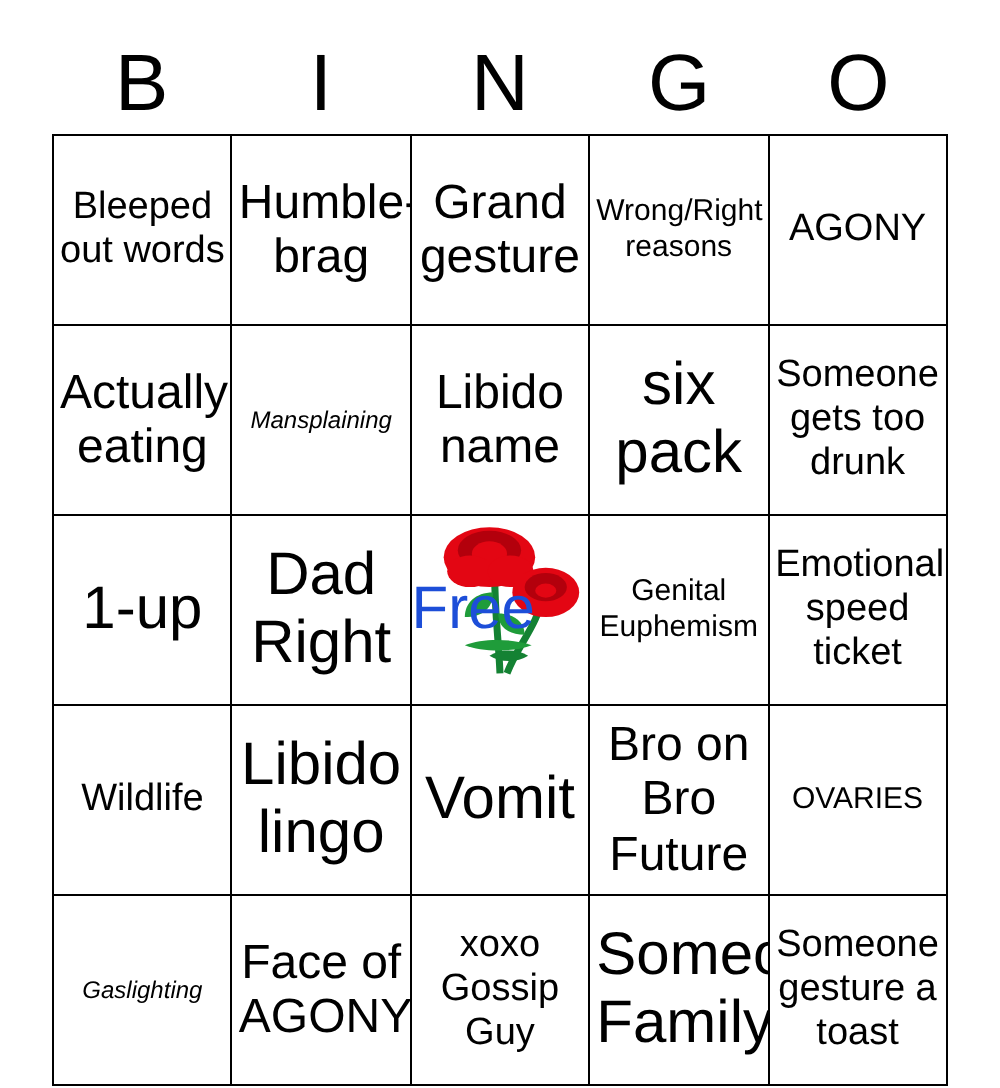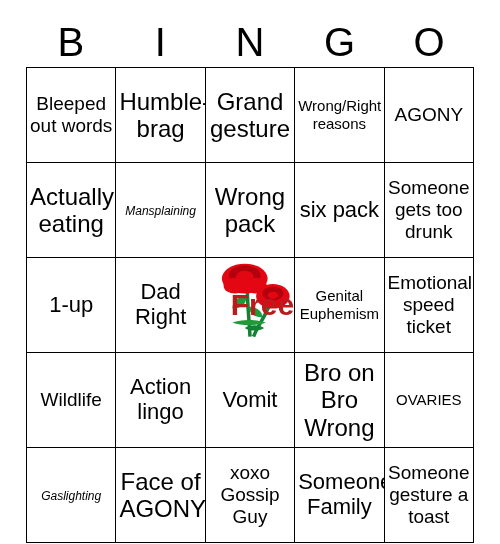--- a/index.html
+++ b/index.html
@@ -59,21 +59,21 @@
     vertical-align: middle;
     color: #000000;
     overflow: hidden;
     position: relative;
   }
   
   .fs-xs  { font-size: 12px; line-height: 1.18; font-style: italic; }
   .fs-s   { font-size: 15px; line-height: 1.18; margin-top: 28px; }
   .fs-m   { font-size: 19px; line-height: 1.16; }
   .fs-l   { font-size: 24px; line-height: 1.14; }
-  .fs-xl  { font-size: 22px; line-height: 1.12; }
+  .fs-xl  { font-size: 30px; line-height: 1.12; }
   
   .free-cell {
     padding: 0 !important;
   }
   .free-wrap {
     position: relative;
     width: 100%;
     height: 100%;
     display: block;
   }
@@ -84,27 +84,26 @@
     transform: translate(-50%, -50%);
     width: 88px;
     height: 88px;
   }
   .free-text {
     position: absolute;
     left: 0;
     right: 0;
     top: 50%;
     transform: translateY(-50%);
-    text-align: right;
+    text-align: left;
     font-size: 30px;
     line-height: 1;
-    color: #b91c1c;
+    color: #1d4ed8;
     z-index: 3;
     pointer-events: none;
-    font-weight: bold;
   }
 </style>
 </head>
 <body>
 
 <div id="card">
 
   <div id="bingo-header">
     <div class="header-letter">B</div>
     <div class="header-letter">I</div>
@@ -118,21 +117,21 @@
         <tr>
           <td><span class="fs-m">Bleeped out words</span></td>
           <td><span class="fs-l">Humble-brag</span></td>
           <td><span class="fs-l">Grand gesture</span></td>
           <td><span class="fs-s">Wrong/Right reasons</span></td>
           <td><span class="fs-m">AGONY</span></td>
         </tr>
         <tr>
           <td><span class="fs-l">Actually eating</span></td>
           <td><span class="fs-xs">Mansplaining</span></td>
-          <td><span class="fs-l">Wrong pack</span></td>
+          <td><span class="fs-l">Libido name</span></td>
           <td><span class="fs-xl">six pack</span></td>
           <td><span class="fs-m">Someone gets too drunk</span></td>
         </tr>
         <tr>
           <td><span class="fs-xl">1-up</span></td>
           <td><span class="fs-xl">Dad Right</span></td>
           <td class="free-cell">
             <div class="free-wrap">
               <svg class="free-art" viewBox="0 0 100 100">
                 <path d="M47 30 C47 52, 49 64, 50 86" stroke="#148233" stroke-width="4" fill="none"></path>
@@ -151,23 +150,23 @@
                 <ellipse cx="76" cy="39" rx="6" ry="4" fill="#e30613"></ellipse>
               </svg>
               <div class="free-text">Free</div>
             </div>
           </td>
           <td><span class="fs-s">Genital Euphemism</span></td>
           <td><span class="fs-m">Emotional speed ticket</span></td>
         </tr>
         <tr>
           <td><span class="fs-m">Wildlife</span></td>
-          <td><span class="fs-xl">Action lingo</span></td>
+          <td><span class="fs-xl">Libido lingo</span></td>
           <td><span class="fs-xl">Vomit</span></td>
-          <td><span class="fs-l">Bro on Bro Wrong</span></td>
+          <td><span class="fs-l">Bro on Bro Future</span></td>
           <td><span class="fs-s">OVARIES</span></td>
         </tr>
         <tr>
           <td><span class="fs-xs">Gaslighting</span></td>
           <td><span class="fs-l">Face of AGONY</span></td>
           <td><span class="fs-m">xoxo Gossip Guy</span></td>
           <td><span class="fs-xl">Someone Family</span></td>
           <td><span class="fs-m">Someone gesture a toast</span></td>
         </tr>
       </tbody>

